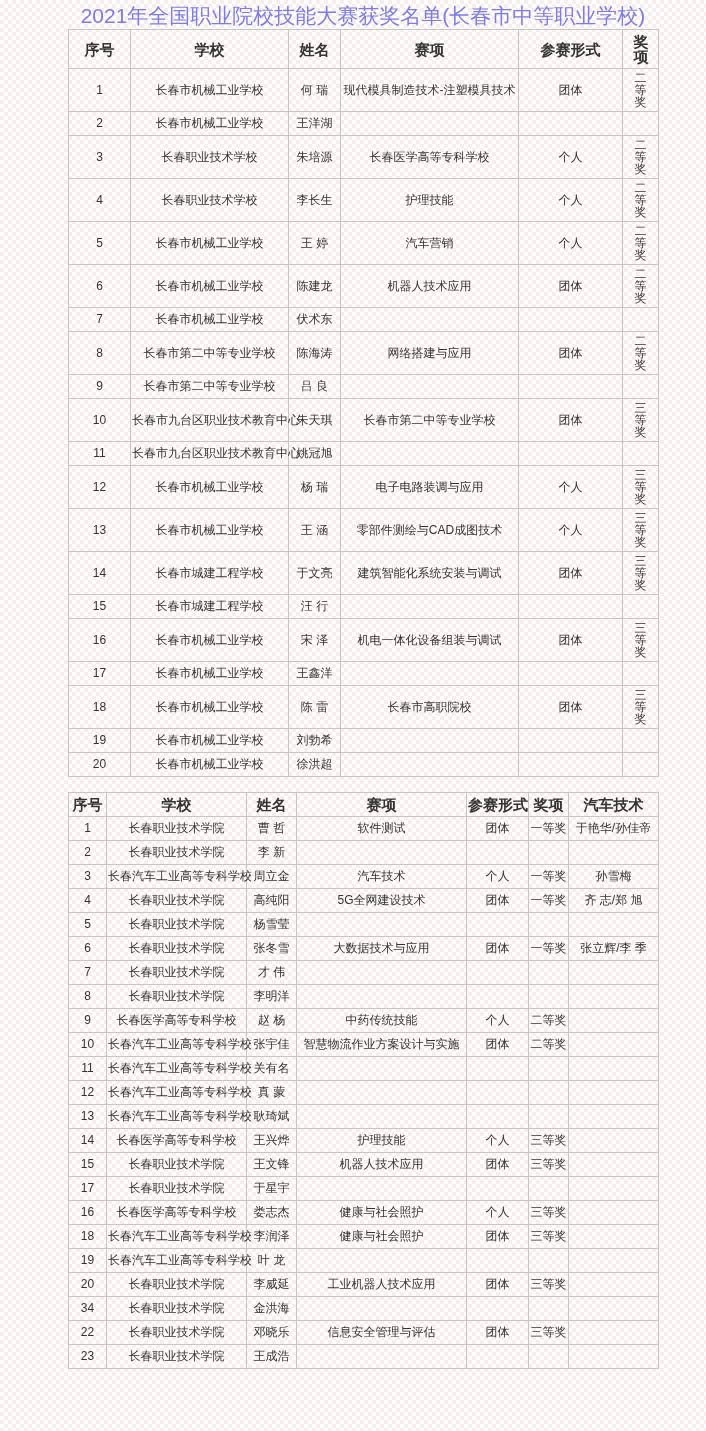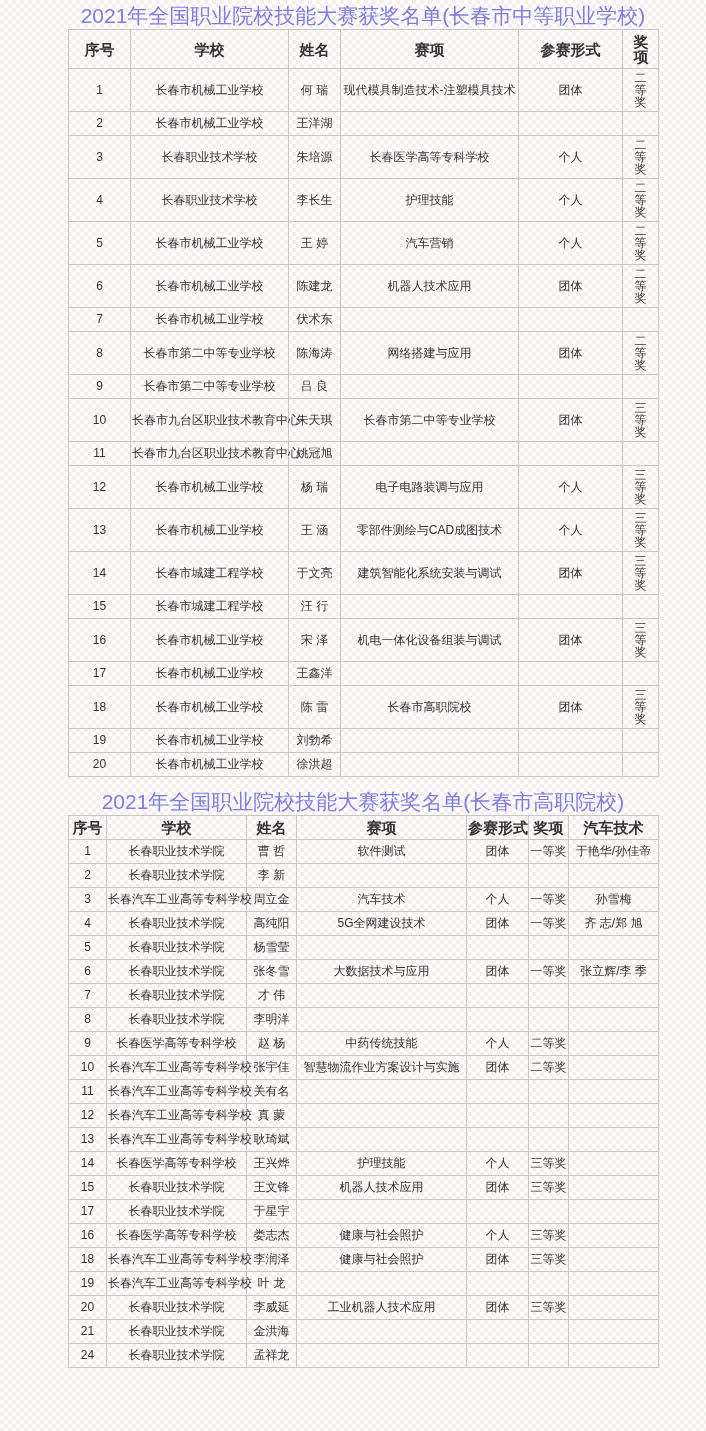--- a/index.html
+++ b/index.html
@@ -254,21 +254,20 @@
             <td>徐洪超</td>
             <td></td>
             <td></td>
             <td></td>
           </tr>
         </tbody>
       </table>
   </section>
 
   <section class="tbl-wrap2">
-    <h1 class="doc-title">2021年全国职业院校技能大赛获奖名单(长春市高职院校)</h1>
     <table class="t t2">
         <colgroup>
           <col style="width: 38px;">
           <col style="width: 140px;">
           <col style="width: 50px;">
           <col style="width: 170px;">
           <col style="width: 62px;">
           <col style="width: 40px;">
           <col style="width: 90px;">
         </colgroup>
@@ -458,32 +457,41 @@
           <tr>
             <td>20</td>
             <td>长春职业技术学院</td>
             <td>李威延</td>
             <td>工业机器人技术应用</td>
             <td>团体</td>
             <td>三等奖</td>
             <td></td>
           </tr>
           <tr>
-            <td>21</td>
+            <td>34</td>
             <td>长春职业技术学院</td>
             <td>金洪海</td>
             <td></td>
             <td></td>
             <td></td>
             <td></td>
           </tr>
           <tr>
-            <td>24</td>
-            <td>长春职业技术学院</td>
-            <td>孟祥龙</td>
+            <td>22</td>
+            <td>长春职业技术学院</td>
+            <td>邓晓乐</td>
+            <td>信息安全管理与评估</td>
+            <td>团体</td>
+            <td>三等奖</td>
+            <td></td>
+          </tr>
+          <tr>
+            <td>23</td>
+            <td>长春职业技术学院</td>
+            <td>王成浩</td>
             <td></td>
             <td></td>
             <td></td>
             <td></td>
           </tr>
         </tbody>
       </table>
   </section>
 
 </div>

